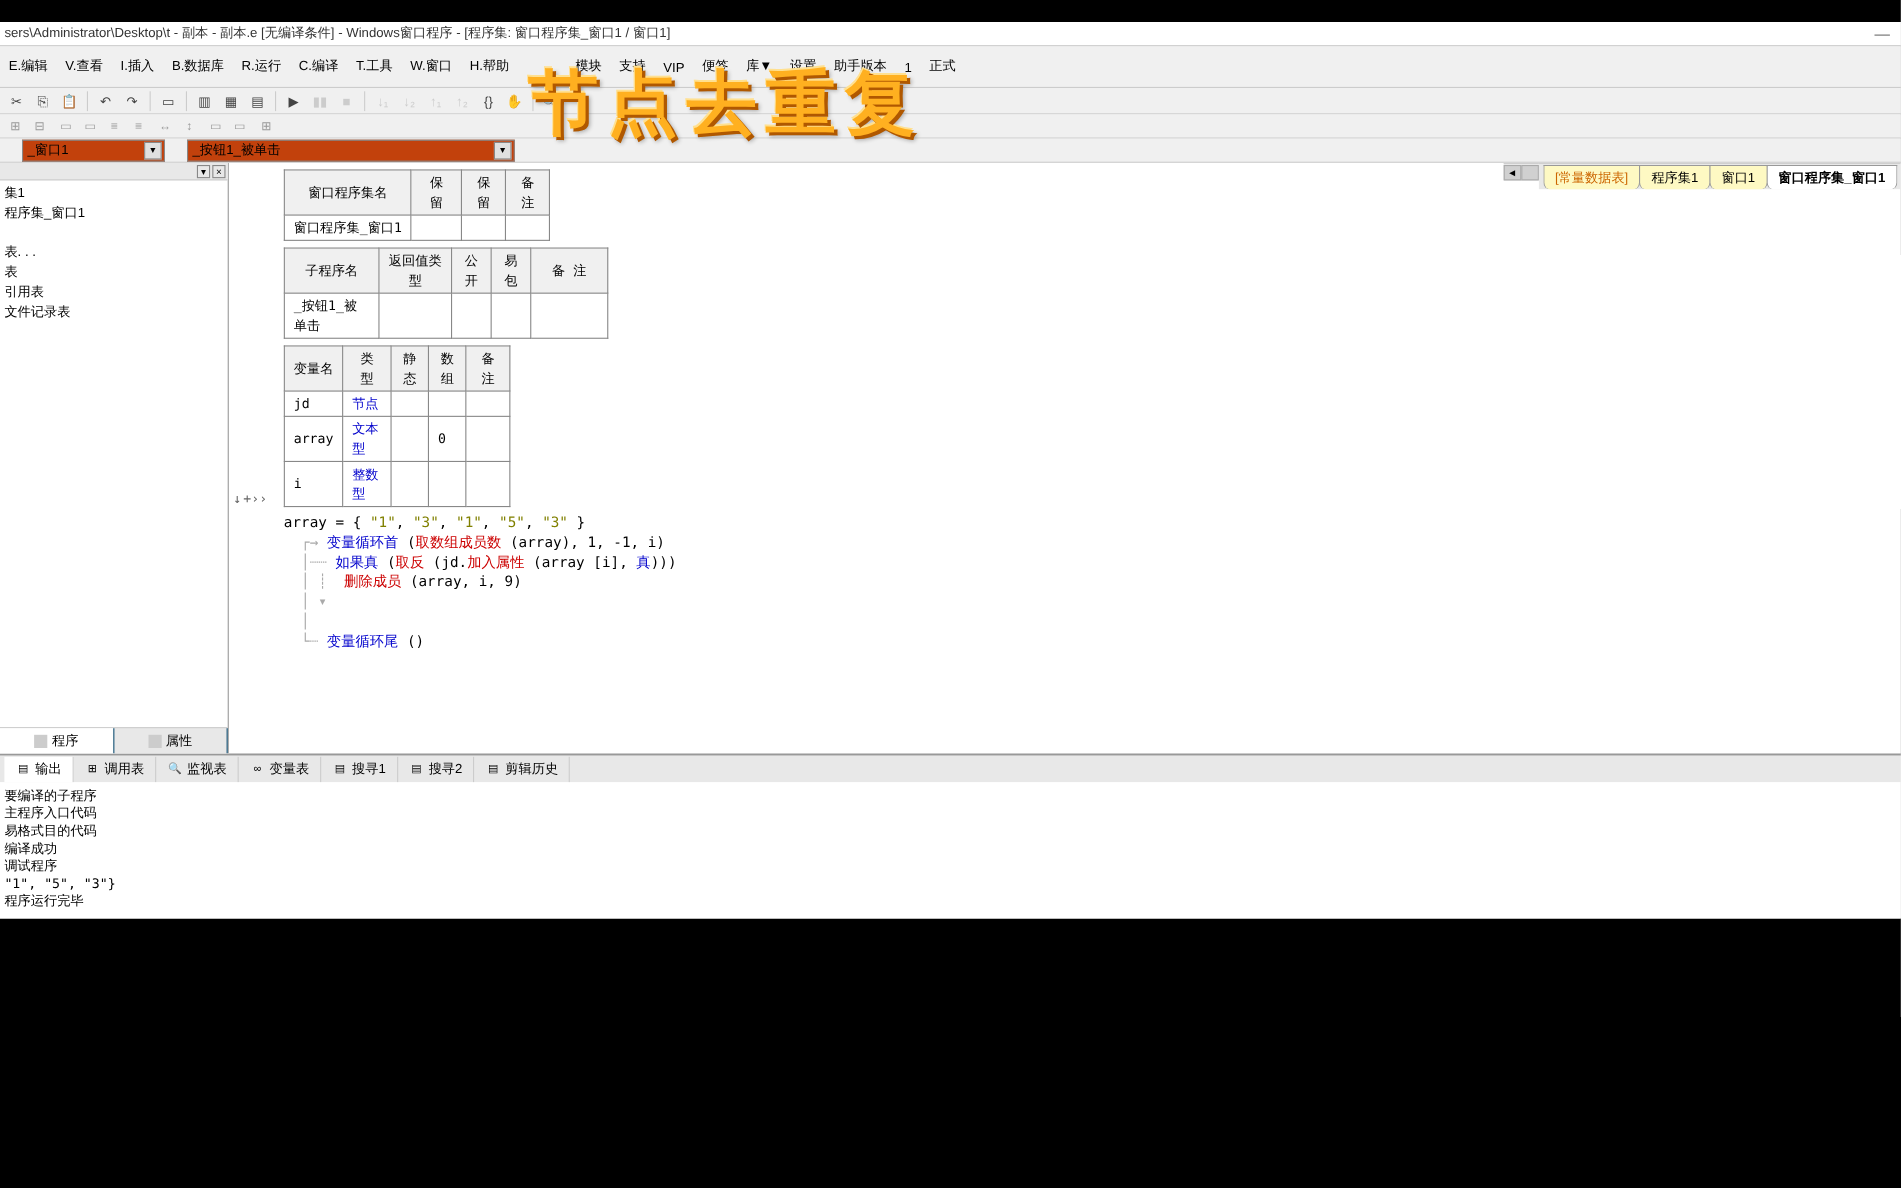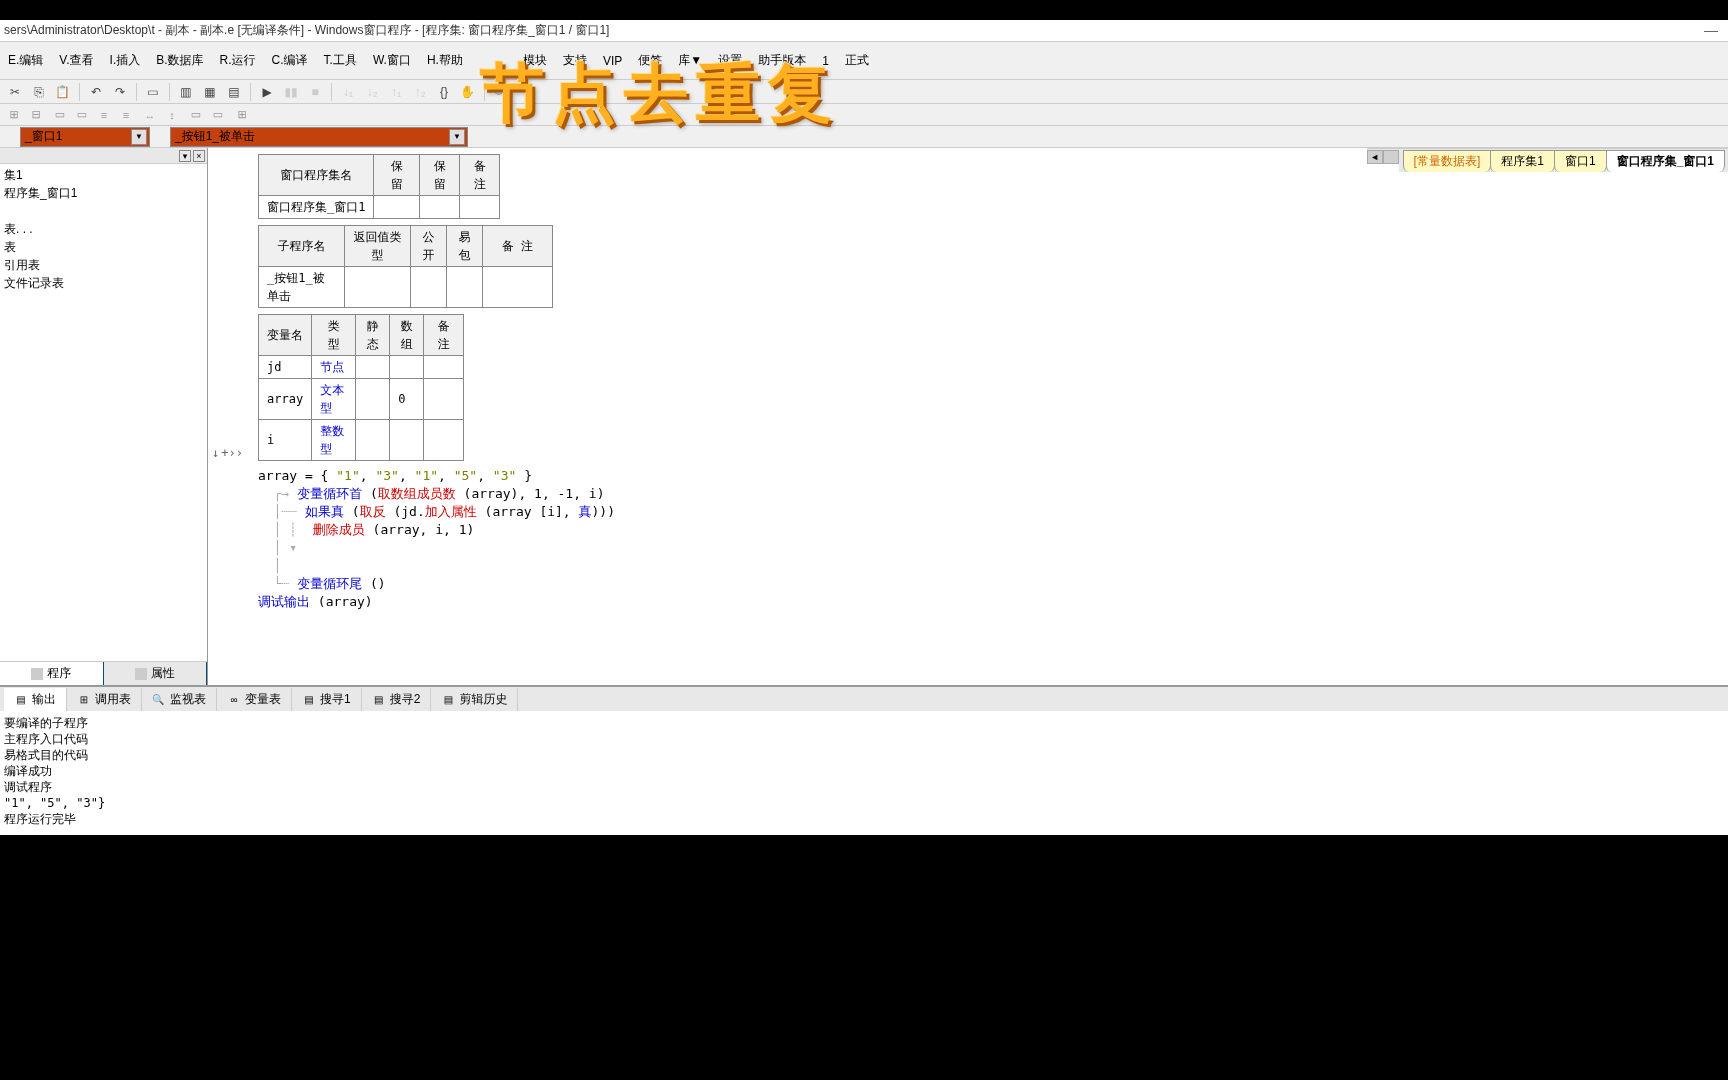--- a/index.html
+++ b/index.html
@@ -471,25 +471,24 @@
             <td></td>
                 <td></td>
                 <td></td>
           </tr>
         </tbody>
           </table>
 
         <div class="code-line"><span>array = { </span><span class="str-purple">"1"</span><span>, </span><span class="str-purple">"3"</span><span>, </span><span class="str-purple">"1"</span><span>, </span><span class="str-purple">"5"</span><span>, </span><span class="str-purple">"3"</span><span> }</span></div>
         <div class="code-line">  <span style="color:#aaa">┌→</span> <span class="kw-blue">变量循环首</span><span> (</span><span class="kw-red">取数组成员数</span><span> (array), 1, -1, i)</span></div>
         <div class="code-line">  <span style="color:#aaa">│┈┈</span> <span class="kw-blue">如果真</span><span> (</span><span class="kw-red">取反</span><span> (jd.</span><span class="kw-red">加入属性</span><span> (array [i], </span><span class="kw-blue">真</span><span>)))</span></div>
-        <div class="code-line">  <span style="color:#aaa">│ ┊</span>  <span class="kw-red">删除成员</span><span> (array, i, 1)</span></div>
+        <div class="code-line">  <span style="color:#aaa">│ ┊</span>  <span class="kw-red">删除成员</span><span> (array, i, 9)</span></div>
         <div class="code-line">  <span style="color:#aaa">│ ▾</span></div>
         <div class="code-line">  <span style="color:#aaa">│</span></div>
         <div class="code-line">  <span style="color:#aaa">└┈</span> <span class="kw-blue">变量循环尾</span><span> ()</span></div>
-        <div class="code-line"><span class="kw-blue">调试输出</span><span> (array)</span></div>
 
         <div class="gutter">
           <div>
               <span>↓</span> 
               <span>+››</span>
             </div>
         </div>
       </div>
 
       <div class="editor-scroll">

